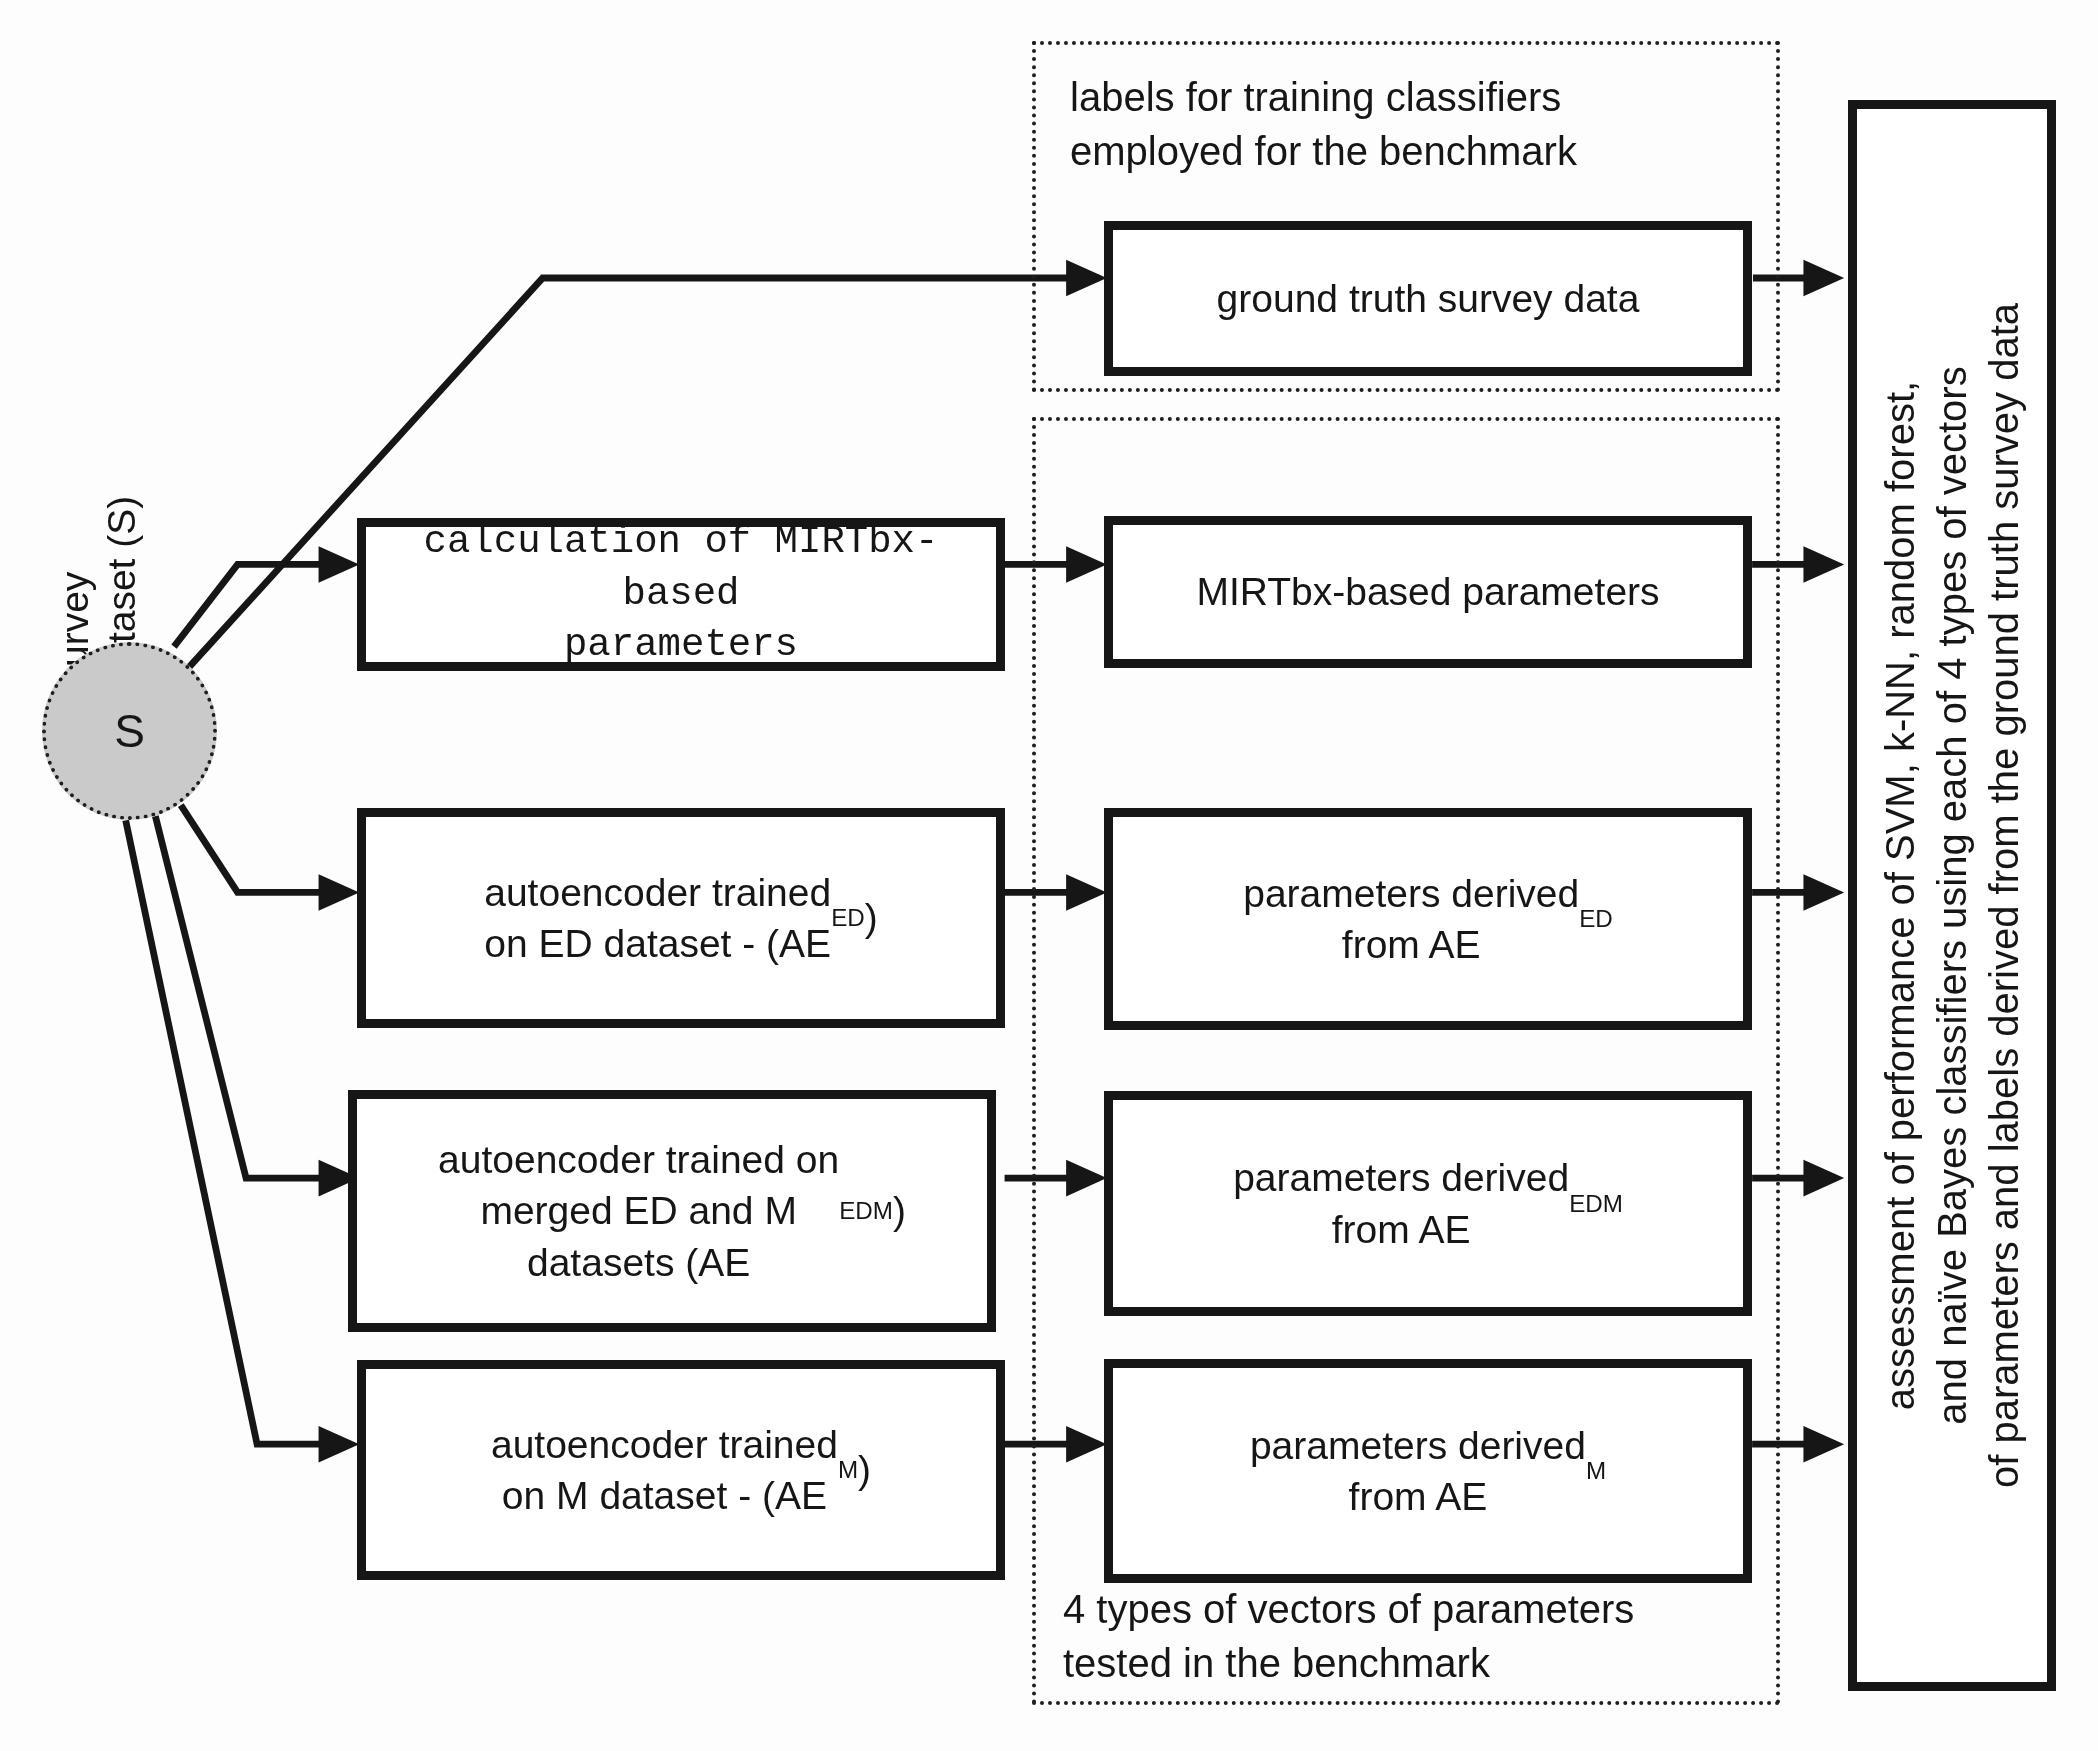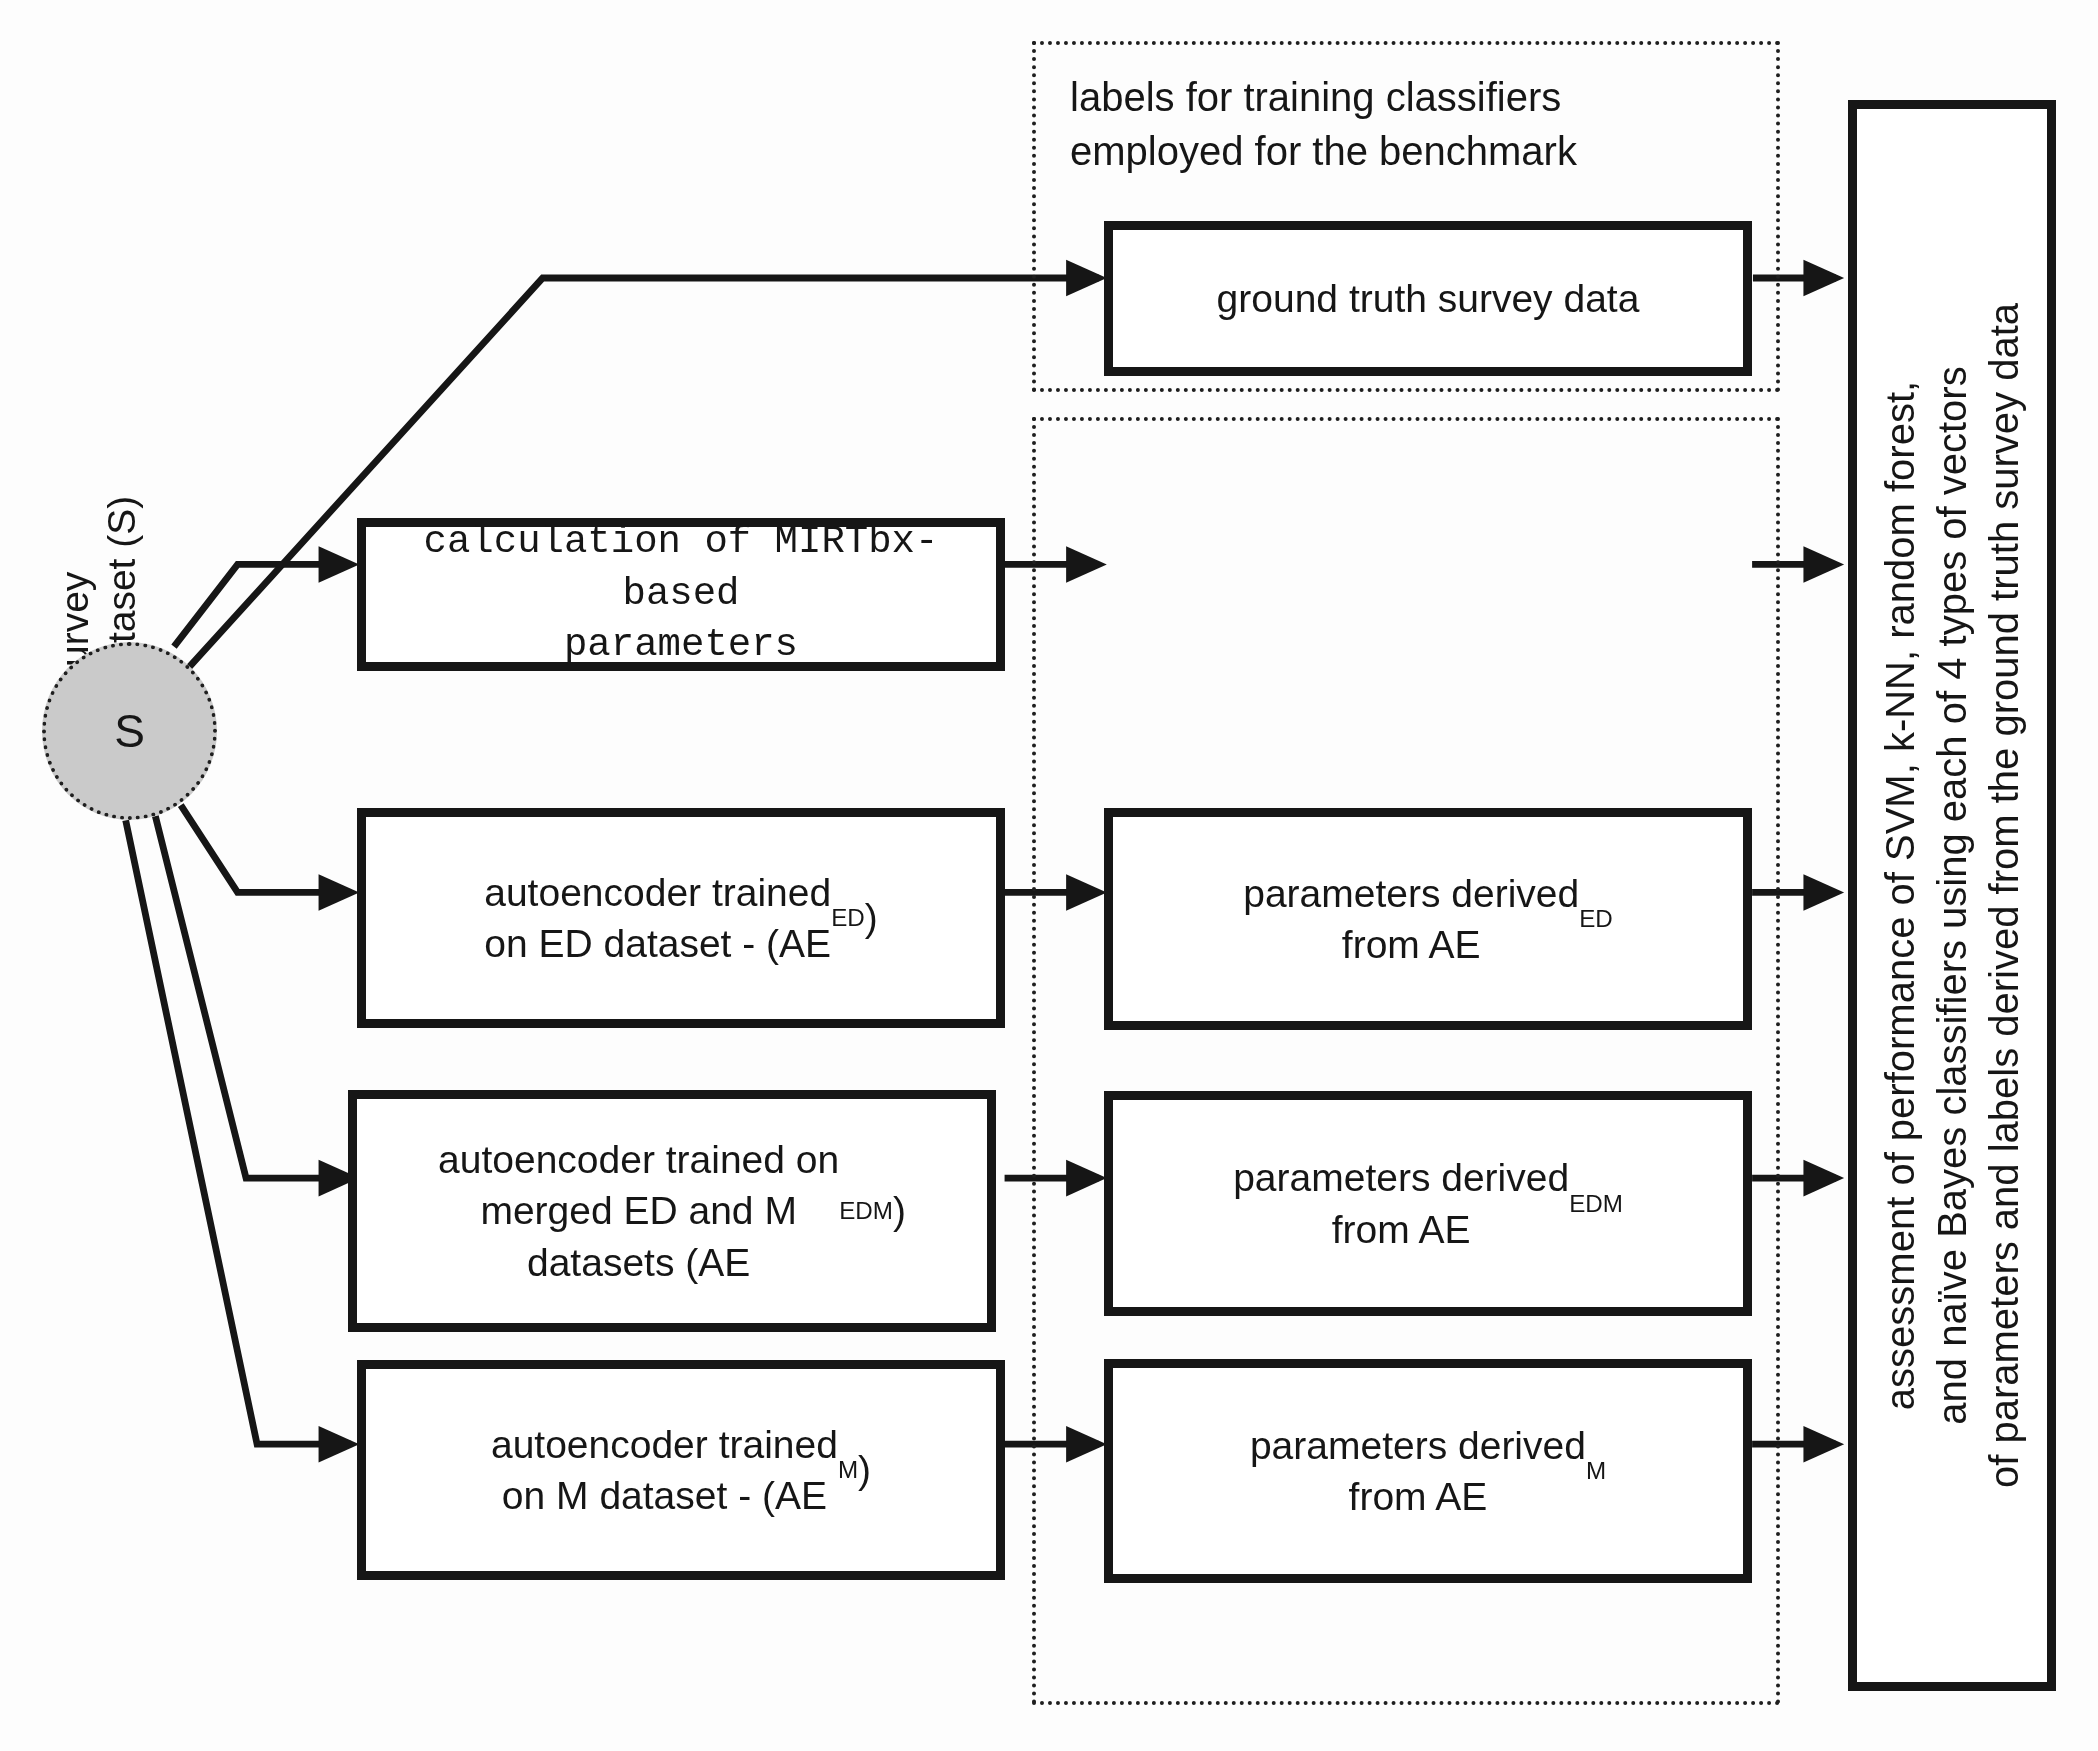--- a/index.html
+++ b/index.html
@@ -111,32 +111,34 @@
       <path d="M 2067 1053 L 2166 1053" marker-end="url(#ah)"></path>
       <path d="M 2067 1390 L 2166 1390" marker-end="url(#ah)"></path>
       <path d="M 2067 1704 L 2166 1704" marker-end="url(#ah)"></path>
     </g>
   </svg>
 
   <div class="group g-top"></div>
   <div class="group-caption cap-top">labels for training classifiers<br>employed for the benchmark</div>
 
   <div class="group g-bot"></div>
+  <div class="group-caption cap-bot">4 types of vectors of parameters<br>tested in the benchmark</div>
 
   <div class="source-label">survey<br>dataset (S)</div>
   <div class="source-node">
     <span>S</span>
   </div>
 
   <div class="node n-calc">calculation of MIRTbx-based<br>parameters</div>
   <div class="node n-aeed">autoencoder trained<br>on ED dataset - (AE<sub>ED</sub>)</div>
   <div class="node n-aeedm">autoencoder trained on<br>merged ED and M<br>datasets (AE<sub>EDM</sub>)</div>
   <div class="node n-aem">autoencoder trained<br>on M dataset - (AE<sub>M</sub>)</div>
 
   <div class="node n-gt">ground truth survey data</div>
+  <div class="node n-m1">MIRTbx-based parameters</div>
   <div class="node n-m2">parameters derived<br>from AE<sub>ED</sub></div>
   <div class="node n-m3">parameters derived<br>from AE<sub>EDM</sub></div>
   <div class="node n-m4">parameters derived<br>from AE<sub>M</sub></div>
 
   <div class="assessment-box"></div>
   <div class="assessment-text">assessment of performance of SVM, k-NN, random forest,<br>and naïve Bayes classifiers using each of 4 types of vectors<br>of parameters and labels derived from the ground truth survey data</div>
 
 </div>
 
 

